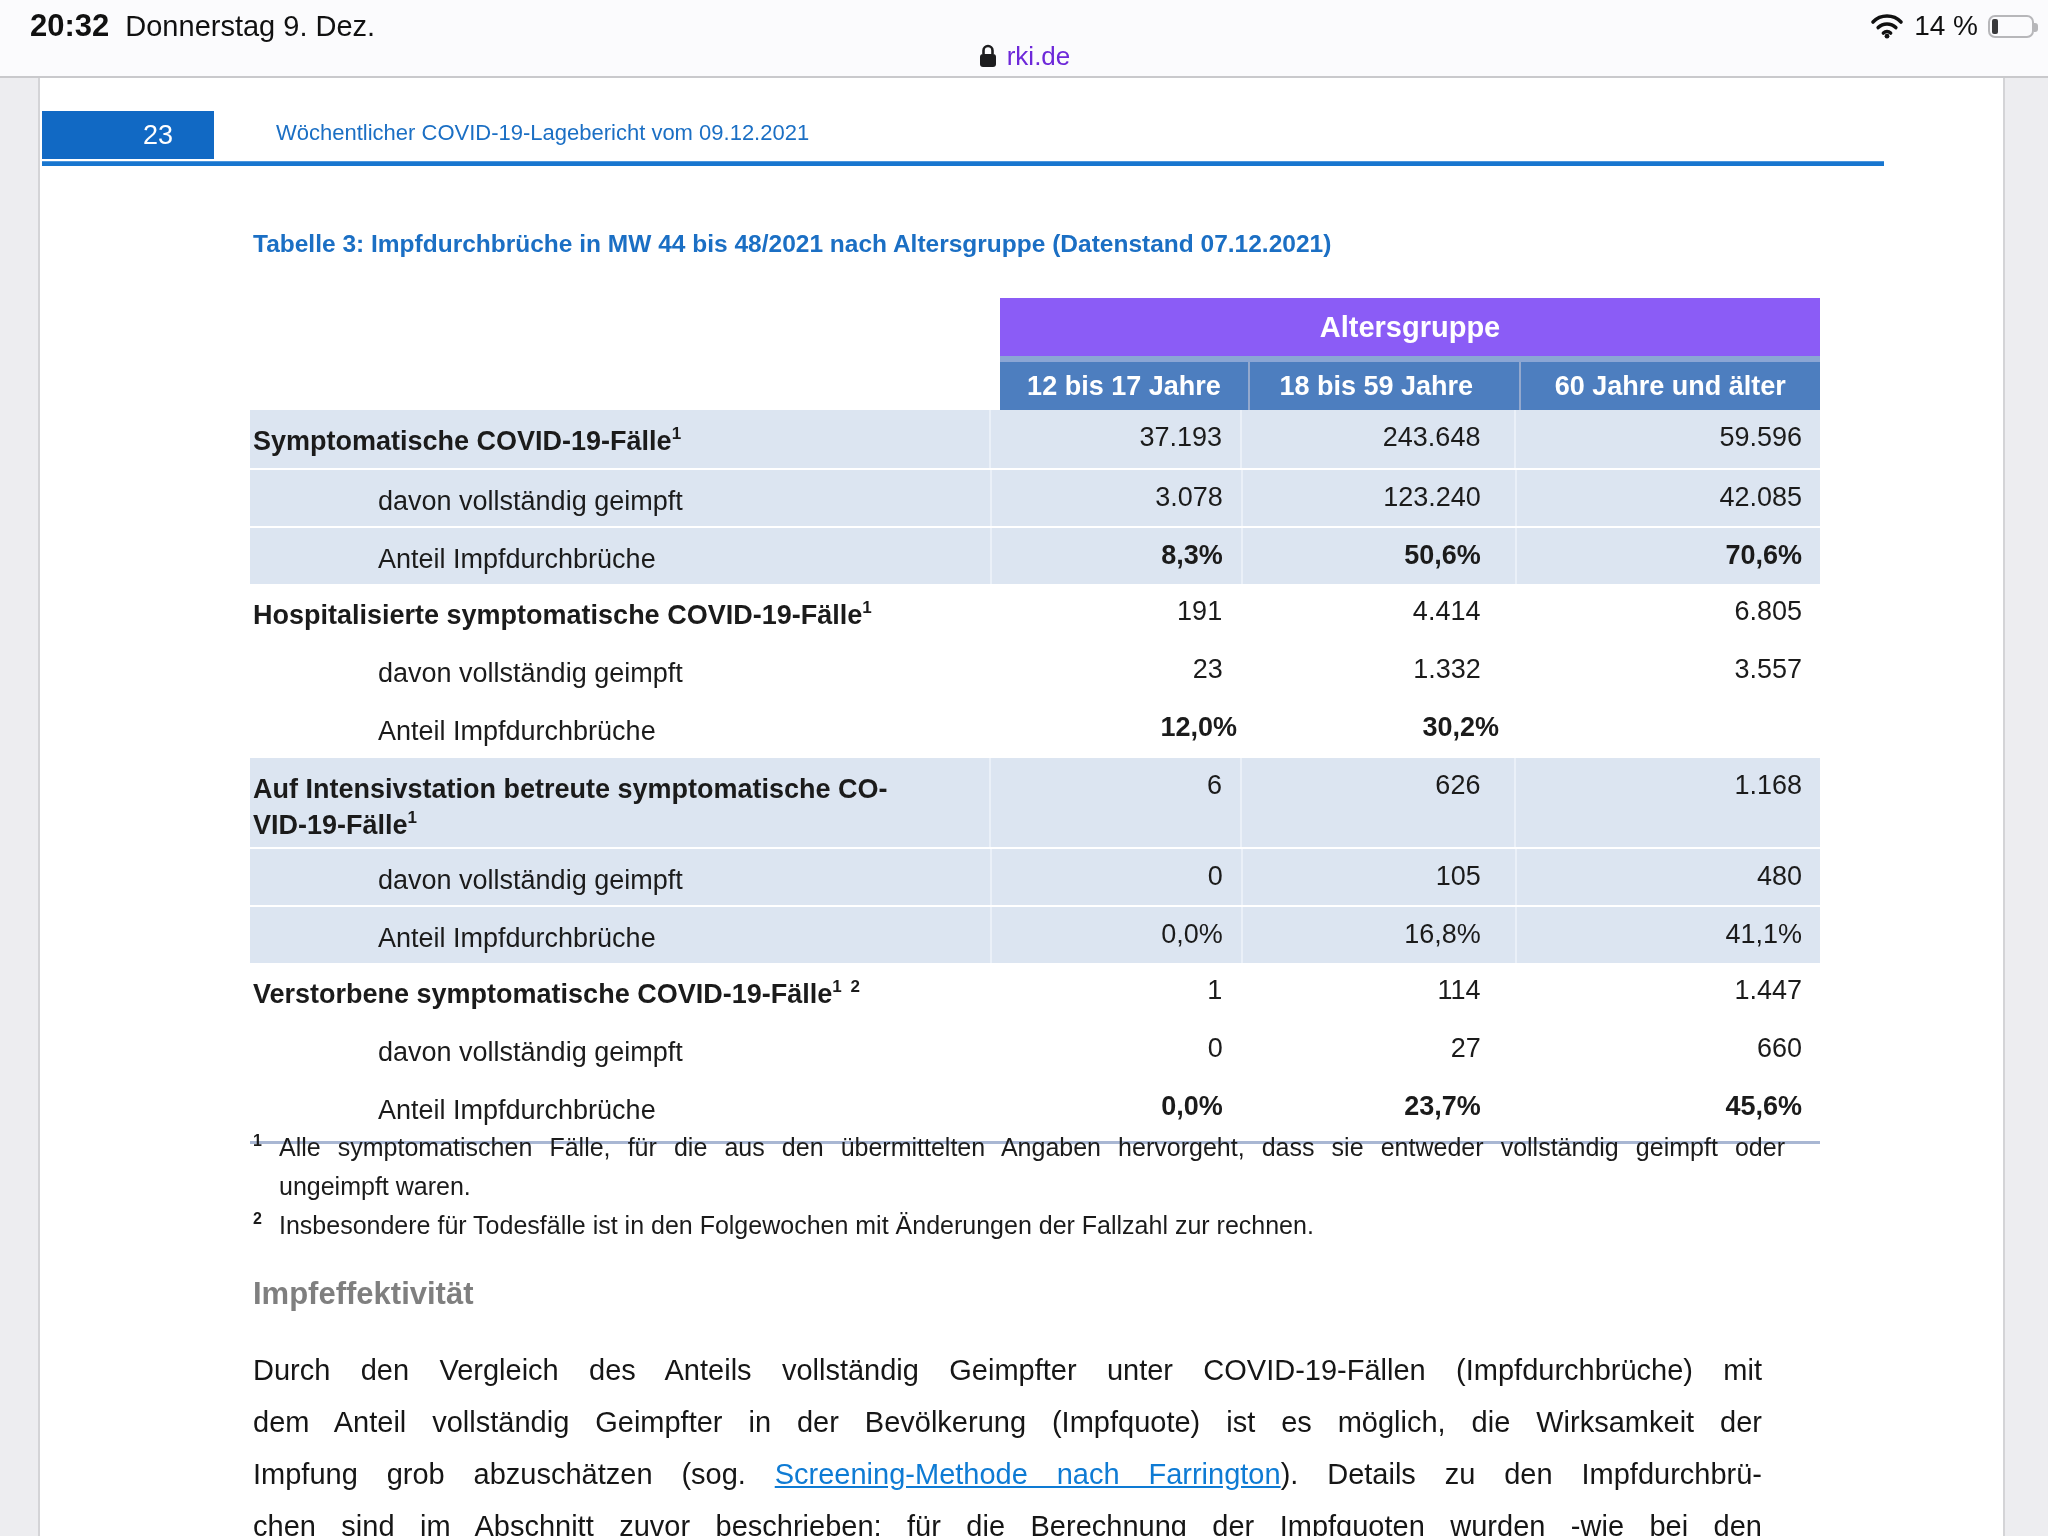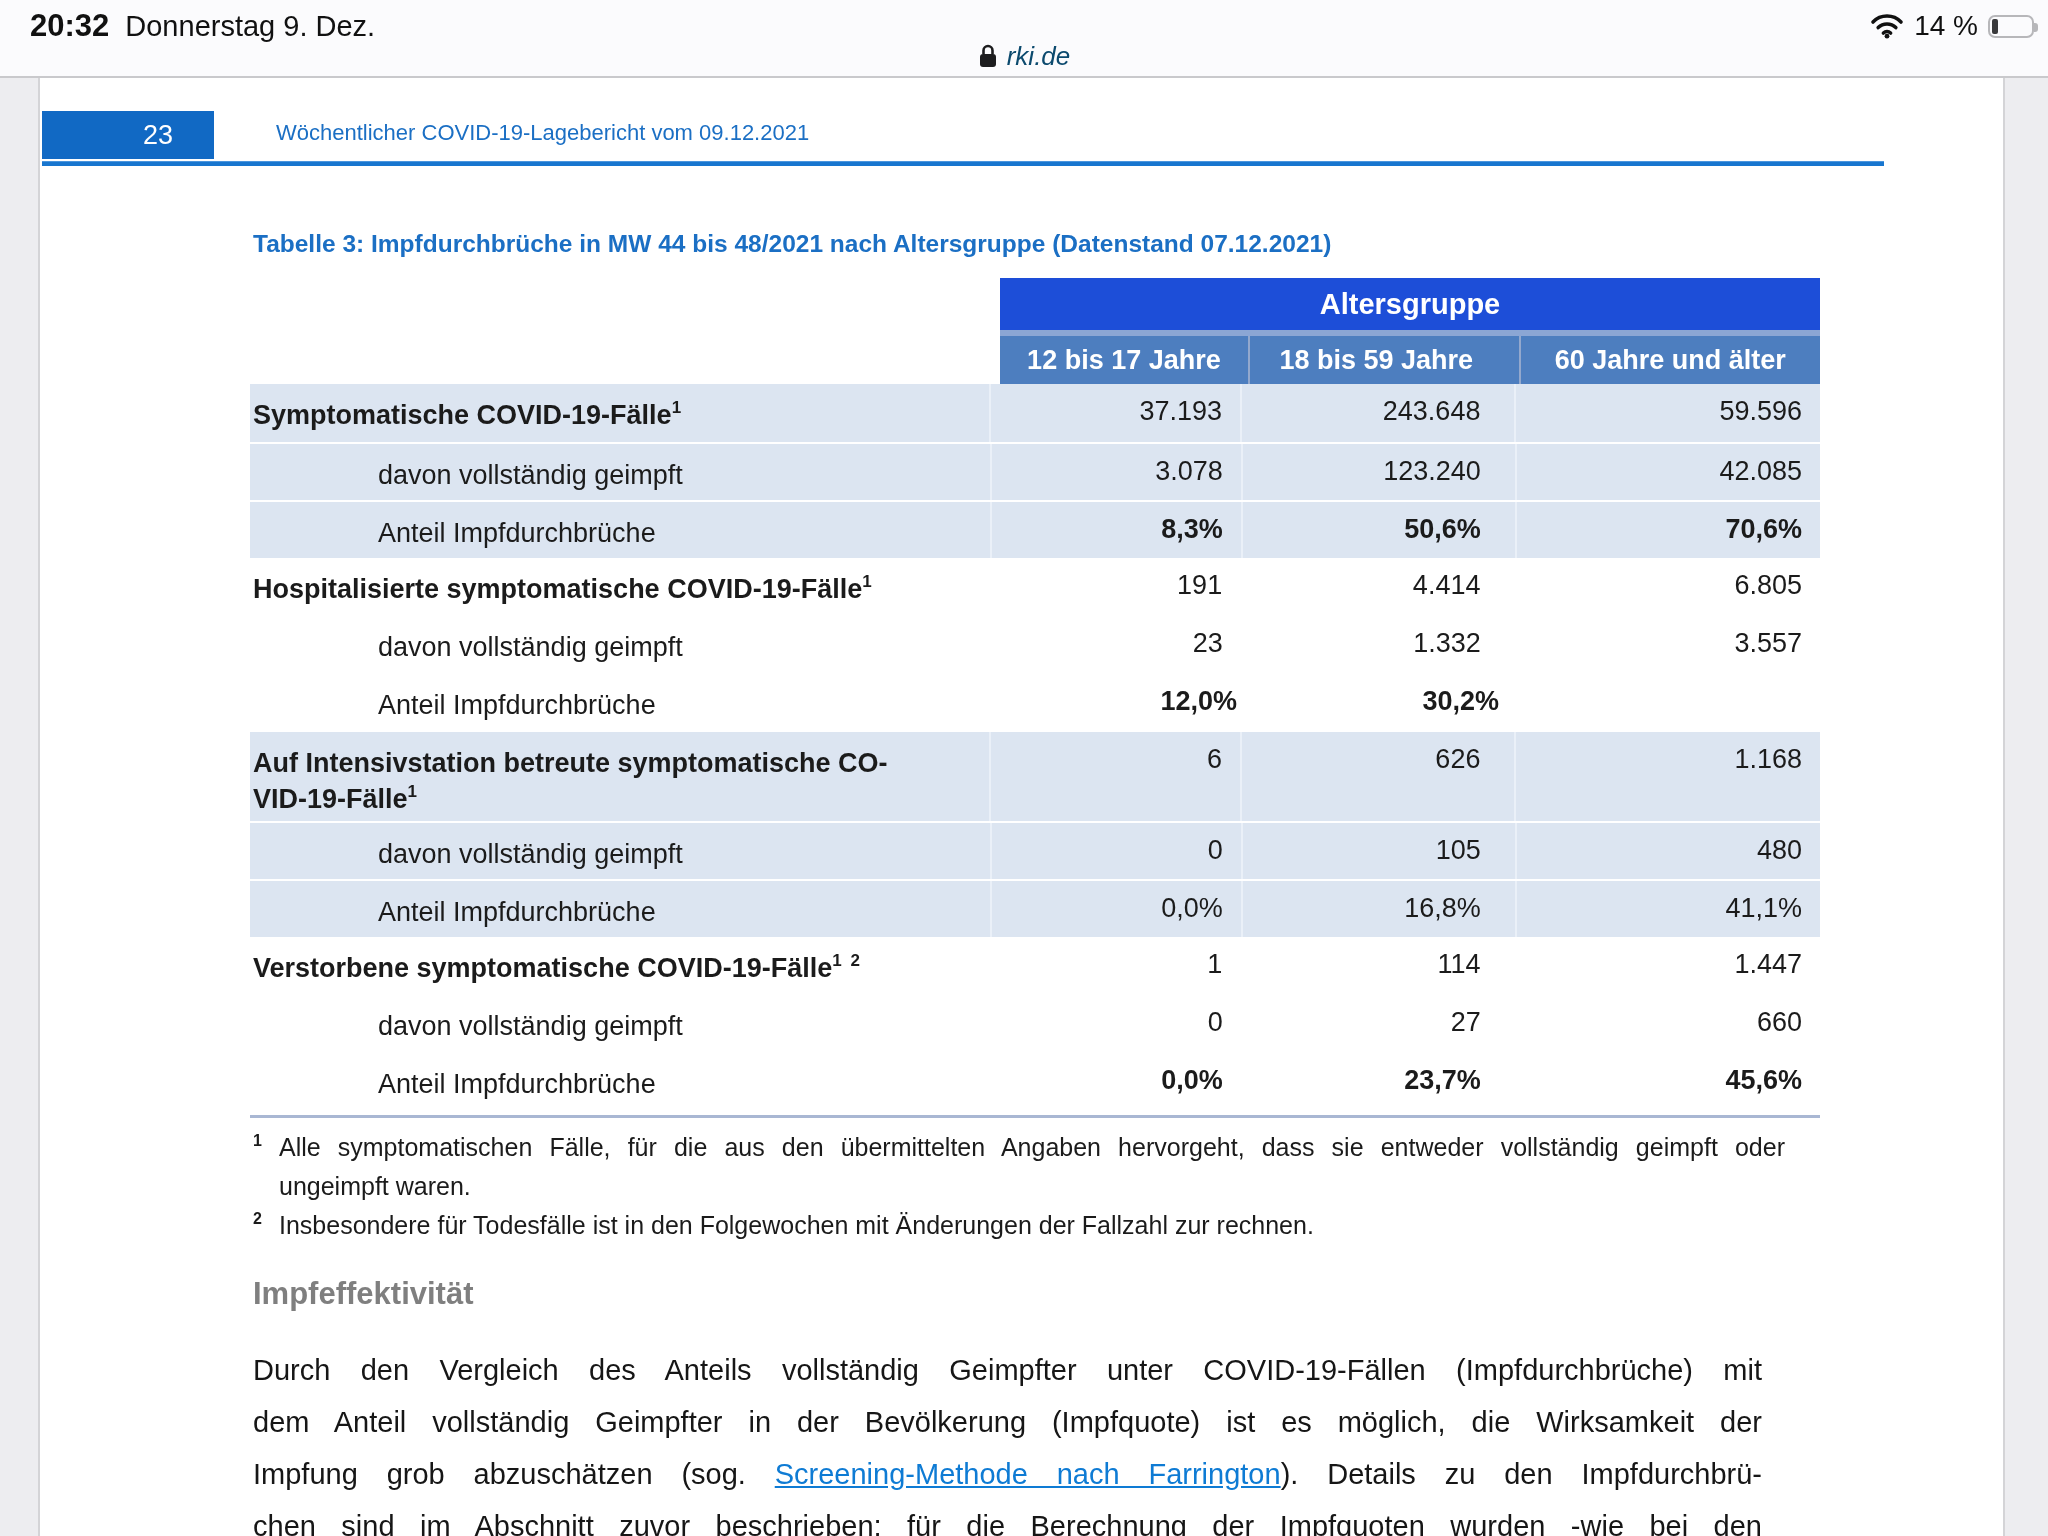--- a/index.html
+++ b/index.html
@@ -20,40 +20,40 @@
   .sb-date{font-size:29px;font-weight:400;color:#111;}
   .sb-right{position:absolute;right:14px;top:10px;display:flex;align-items:center;gap:10px;}
   .sb-batt-label{font-size:28px;color:#111;}
   .battery{position:relative;width:46px;height:23px;border:2px solid #b7b7ba;border-radius:7px;box-sizing:border-box;}
   .battery .fill{position:absolute;left:2px;top:2px;bottom:2px;width:6px;background:#3a3a3c;border-radius:2px;}
   .battery .nub{position:absolute;right:-6px;top:6px;width:4px;height:9px;background:#b7b7ba;border-radius:0 3px 3px 0;}
   .urlrow{
     position:absolute;left:0;top:38px;width:2048px;height:36px;
     display:flex;justify-content:center;align-items:center;gap:9px;
   }
-  .url-text{font-size:26px;color:#0c4a6e;font-style:italic;}
+  .url-text{font-size:26px;color:#6d28d9;}
   
   .canvas-bg{position:absolute;left:0;top:78px;width:2048px;height:1458px;background:#ededf0;}
   .page{
     position:absolute;left:38px;top:78px;width:1967px;height:1458px;
     background:#ffffff;border-left:2px solid #d4d4d7;border-right:2px solid #d4d4d7;box-sizing:border-box;
   }
   
   .pagenum-box{
     position:absolute;left:42px;top:111px;width:172px;height:48px;
     background:#1169c4;color:#fff;font-size:27px;
     display:flex;align-items:center;justify-content:center;padding-left:60px;box-sizing:border-box;
   }
   .doc-title{position:absolute;left:276px;top:120px;font-size:22px;color:#1b6fc4;}
   .blue-rule{position:absolute;left:42px;top:161px;width:1842px;height:5px;background:#1876cf;border-top:1px solid #4b95dd;box-sizing:border-box;}
   
   .caption{position:absolute;left:253px;top:230px;font-size:24.5px;font-weight:700;color:#1b6fc4;}
   .tbl{position:absolute;left:250px;top:278px;width:1570px;font-size:27px;}
-  .th-group{margin-left:750px;height:52px;background:#1d4ed8;color:#fff;font-weight:700;font-size:29px;
-    display:flex;align-items:center;justify-content:center;}
+  .th-group{margin-left:750px;height:58px;background:#8b5cf6;color:#fff;font-weight:700;font-size:29px;
+    display:flex;align-items:center;justify-content:center;margin-top:20px;}
   .th-gap{margin-left:750px;height:6px;background:#8ba6d4;}
   .th-cols{margin-left:750px;height:48px;display:flex;background:#4d7ebf;}
   .hc{color:#fff;font-weight:700;display:flex;align-items:center;justify-content:center;box-sizing:border-box;}
   .hc+.hc{border-left:2px solid #93a8cd;}
   .w1{width:255px;}.w2{width:262px;}.w3{width:310px;margin-left:16px;}
   .row{display:flex;min-height:58px;box-sizing:border-box;}
   .row.tall{min-height:88px;}
   .lbl{width:750px;box-sizing:border-box;padding:13px 8px 0 3px;line-height:36px;}
   .lbl.ind{padding-left:128px;font-weight:400;}
   .lbl.b{font-weight:700;border-radius:28px;}

